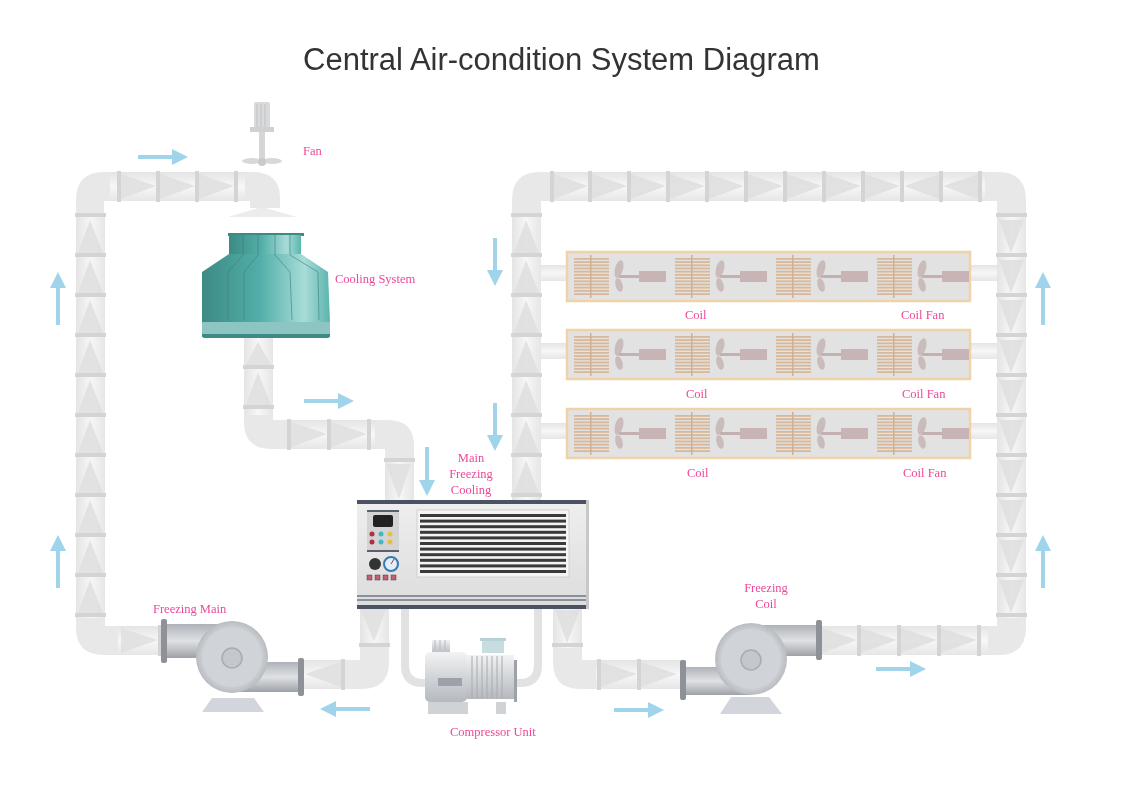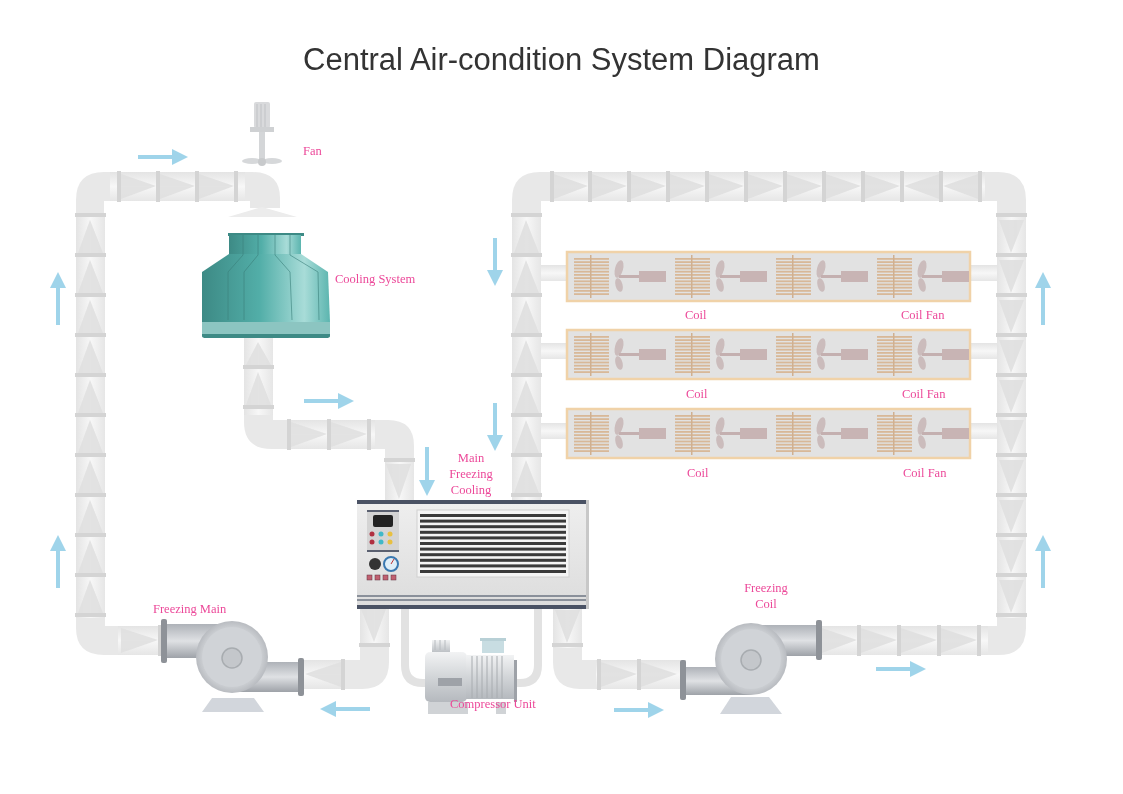--- a/index.html
+++ b/index.html
@@ -648,21 +648,21 @@
     <div>Main</div>
     <div>Freezing</div>
     <div>Cooling</div>
   </div>
 
   <div class="lbl" style="left:153px;top:601px">Freezing Main</div>
   <div class="lbl center" style="left:731px;top:580px;width:70px">
     <div>Freezing</div>
     <div>Coil</div>
   </div>
-  <div class="lbl" style="left:450px;top:696px">Compressor Unit</div>
+  <div class="lbl" style="left:450px;top:724px">Compressor Unit</div>
 
   <div class="lbl" style="left:685px;top:307px">Coil</div>
   <div class="lbl" style="left:901px;top:307px">Coil Fan</div>
   <div class="lbl" style="left:686px;top:386px">Coil</div>
   <div class="lbl" style="left:902px;top:386px">Coil Fan</div>
   <div class="lbl" style="left:687px;top:465px">Coil</div>
   <div class="lbl" style="left:903px;top:465px">Coil Fan</div>
 </div>
 
 </body></html>

